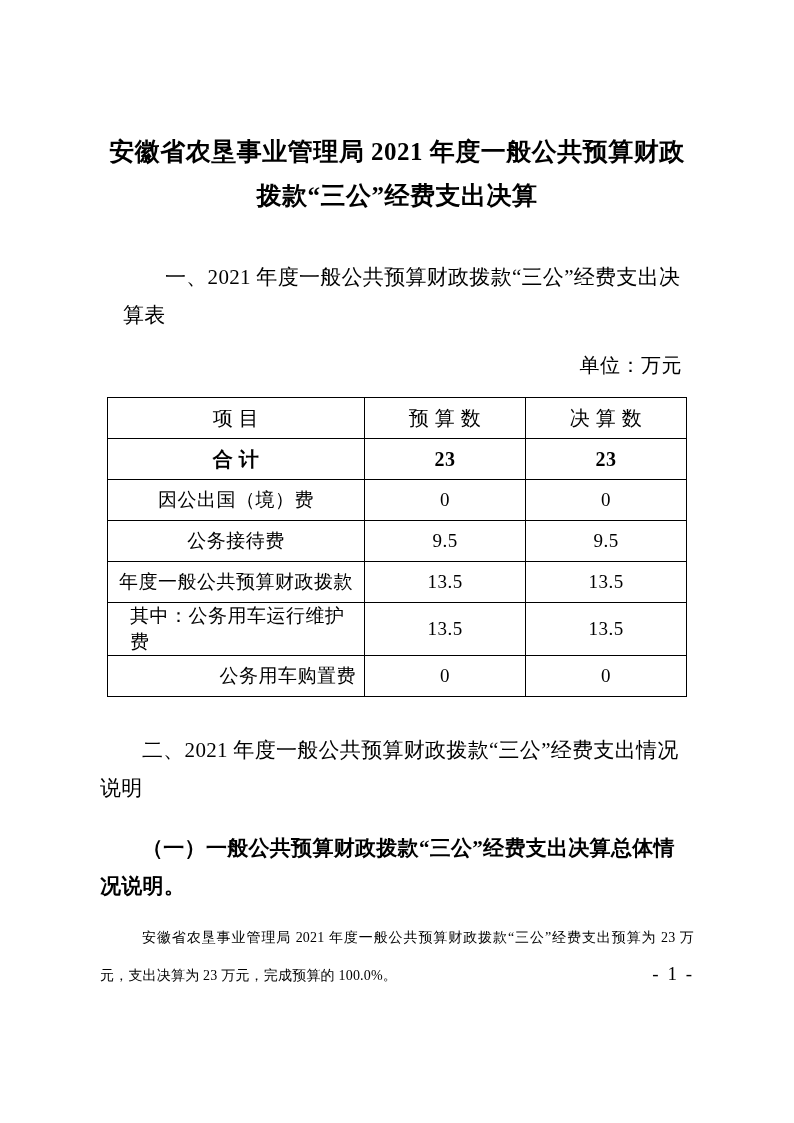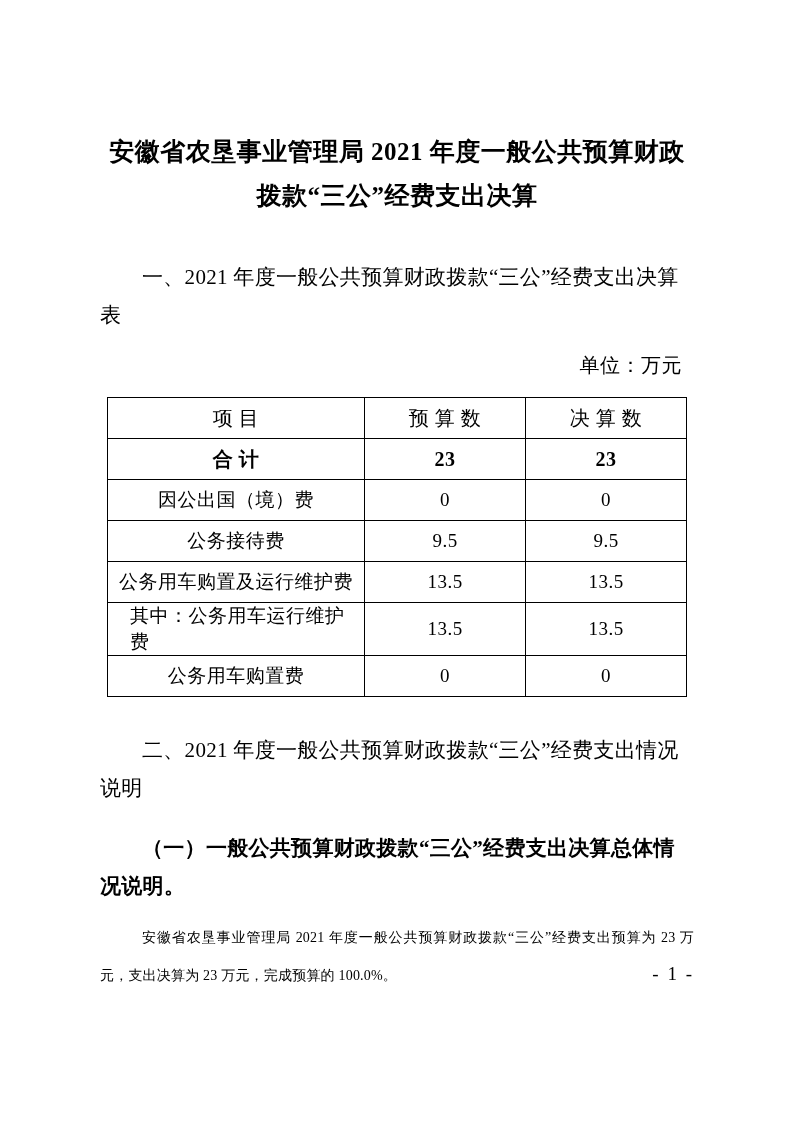--- a/index.html
+++ b/index.html
@@ -31,20 +31,21 @@
     line-height: 44px;
     letter-spacing: 0.5px;
     font-family: "Liberation Serif", "DejaVu Serif", serif;
   }
   .section-heading {
     font-size: 21px;
     line-height: 38px;
     margin-top: 40px;
     text-indent: 42px;
     letter-spacing: 0.3px;
+    margin-left: 23px;
   }
   .unit-line {
     font-size: 20px;
     text-align: right;
     margin-top: 18px;
     padding-right: 12px;
     letter-spacing: 0.5px;
   }
   table.budget {
     border-collapse: collapse;
@@ -64,21 +65,21 @@
     font-size: 20px;
   }
   table.budget td.num {
     text-align: center;
     width: 144px;
   }
   table.budget td.label {
     text-align: center;
   }
   table.budget td.label-center {
-    text-align: center;
+    text-align: right;
   }
   table.budget td.label-indent {
     text-align: left;
     padding-left: 22px;
   }
   table.budget tr.total td {
     text-align: center;
     font-weight: bold;
     font-size: 20px;
   }
@@ -140,21 +141,21 @@
         <td class="label">因公出国（境）费</td>
         <td class="num">0</td>
         <td class="num">0</td>
       </tr>
       <tr>
         <td class="label">公务接待费</td>
         <td class="num">9.5</td>
         <td class="num">9.5</td>
       </tr>
       <tr>
-        <td class="label">公务用车购置及运行维护费</td>
+        <td class="label">年度一般公共预算财政拨款</td>
         <td class="num">13.5</td>
         <td class="num">13.5</td>
       </tr>
       <tr>
         <td class="label-indent">其中：公务用车运行维护费</td>
         <td class="num">13.5</td>
         <td class="num">13.5</td>
       </tr>
       <tr>
         <td class="label-center">公务用车购置费</td>

